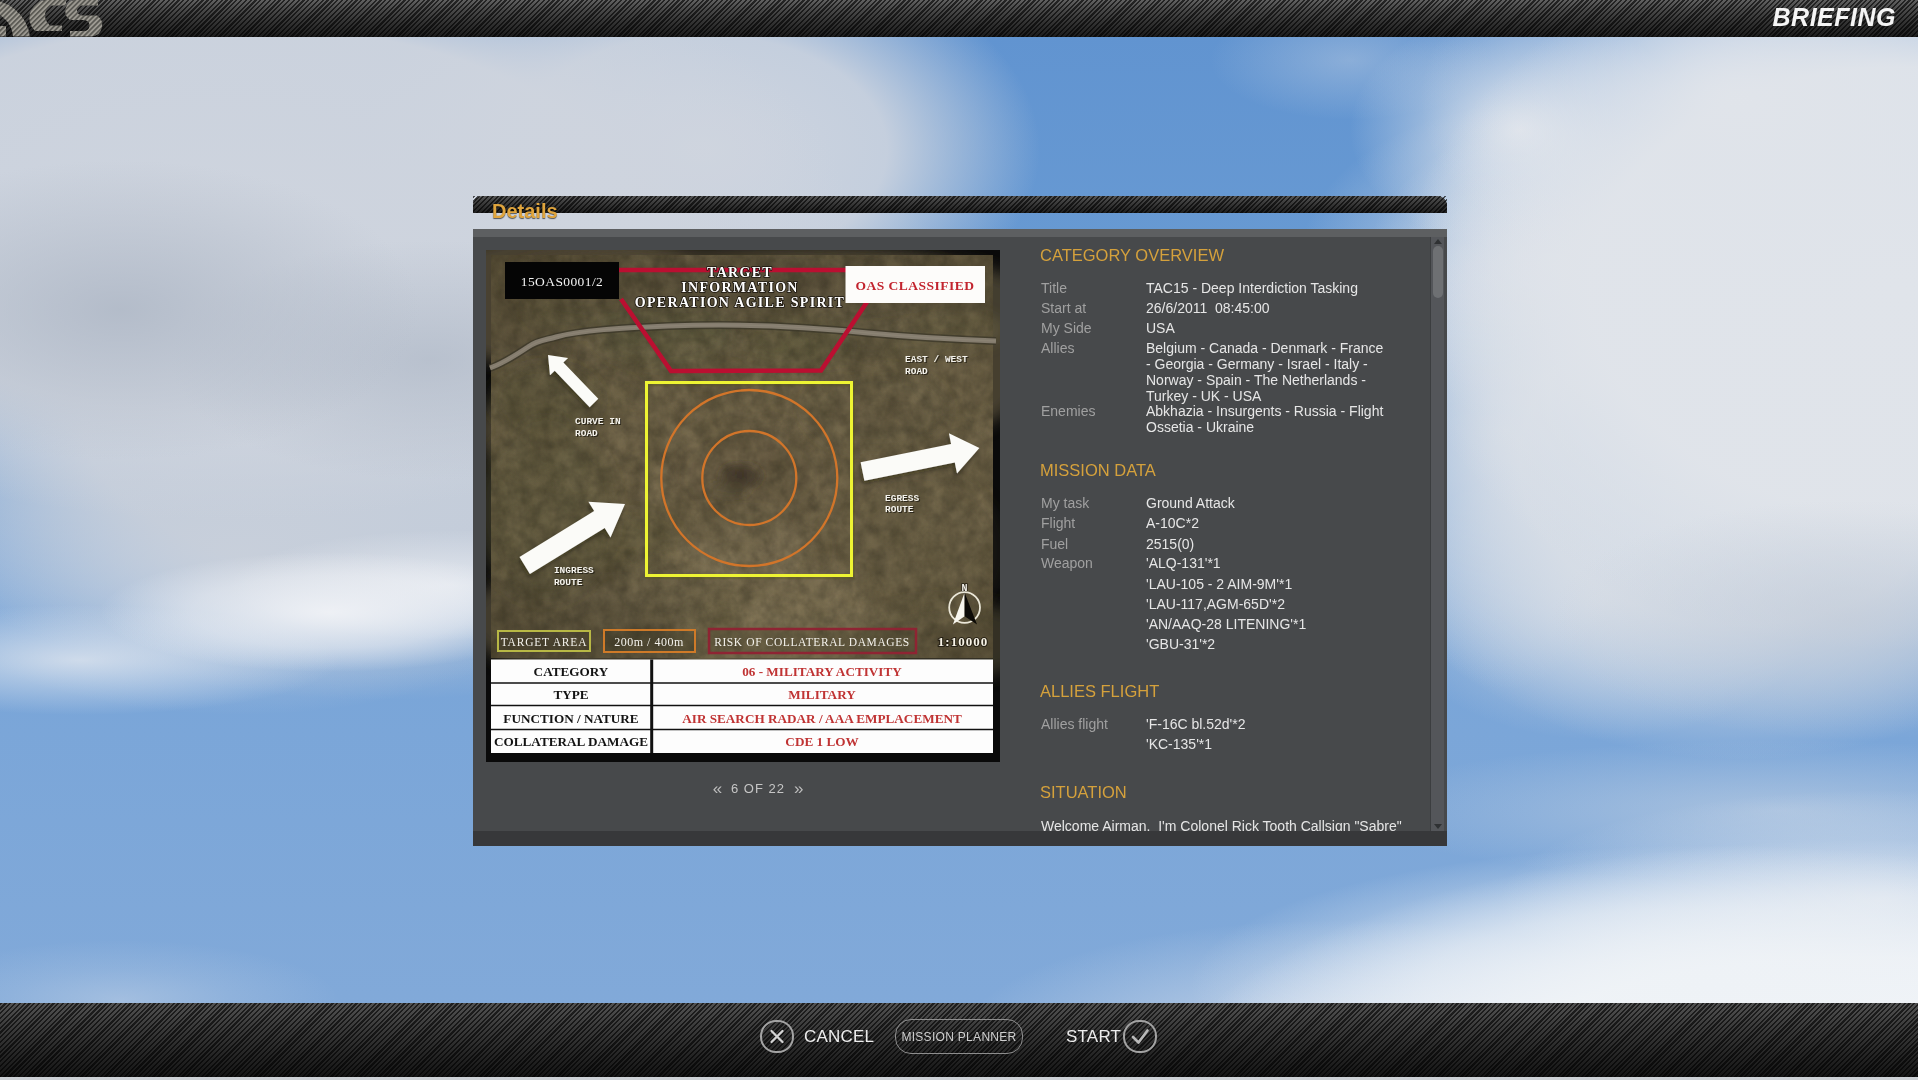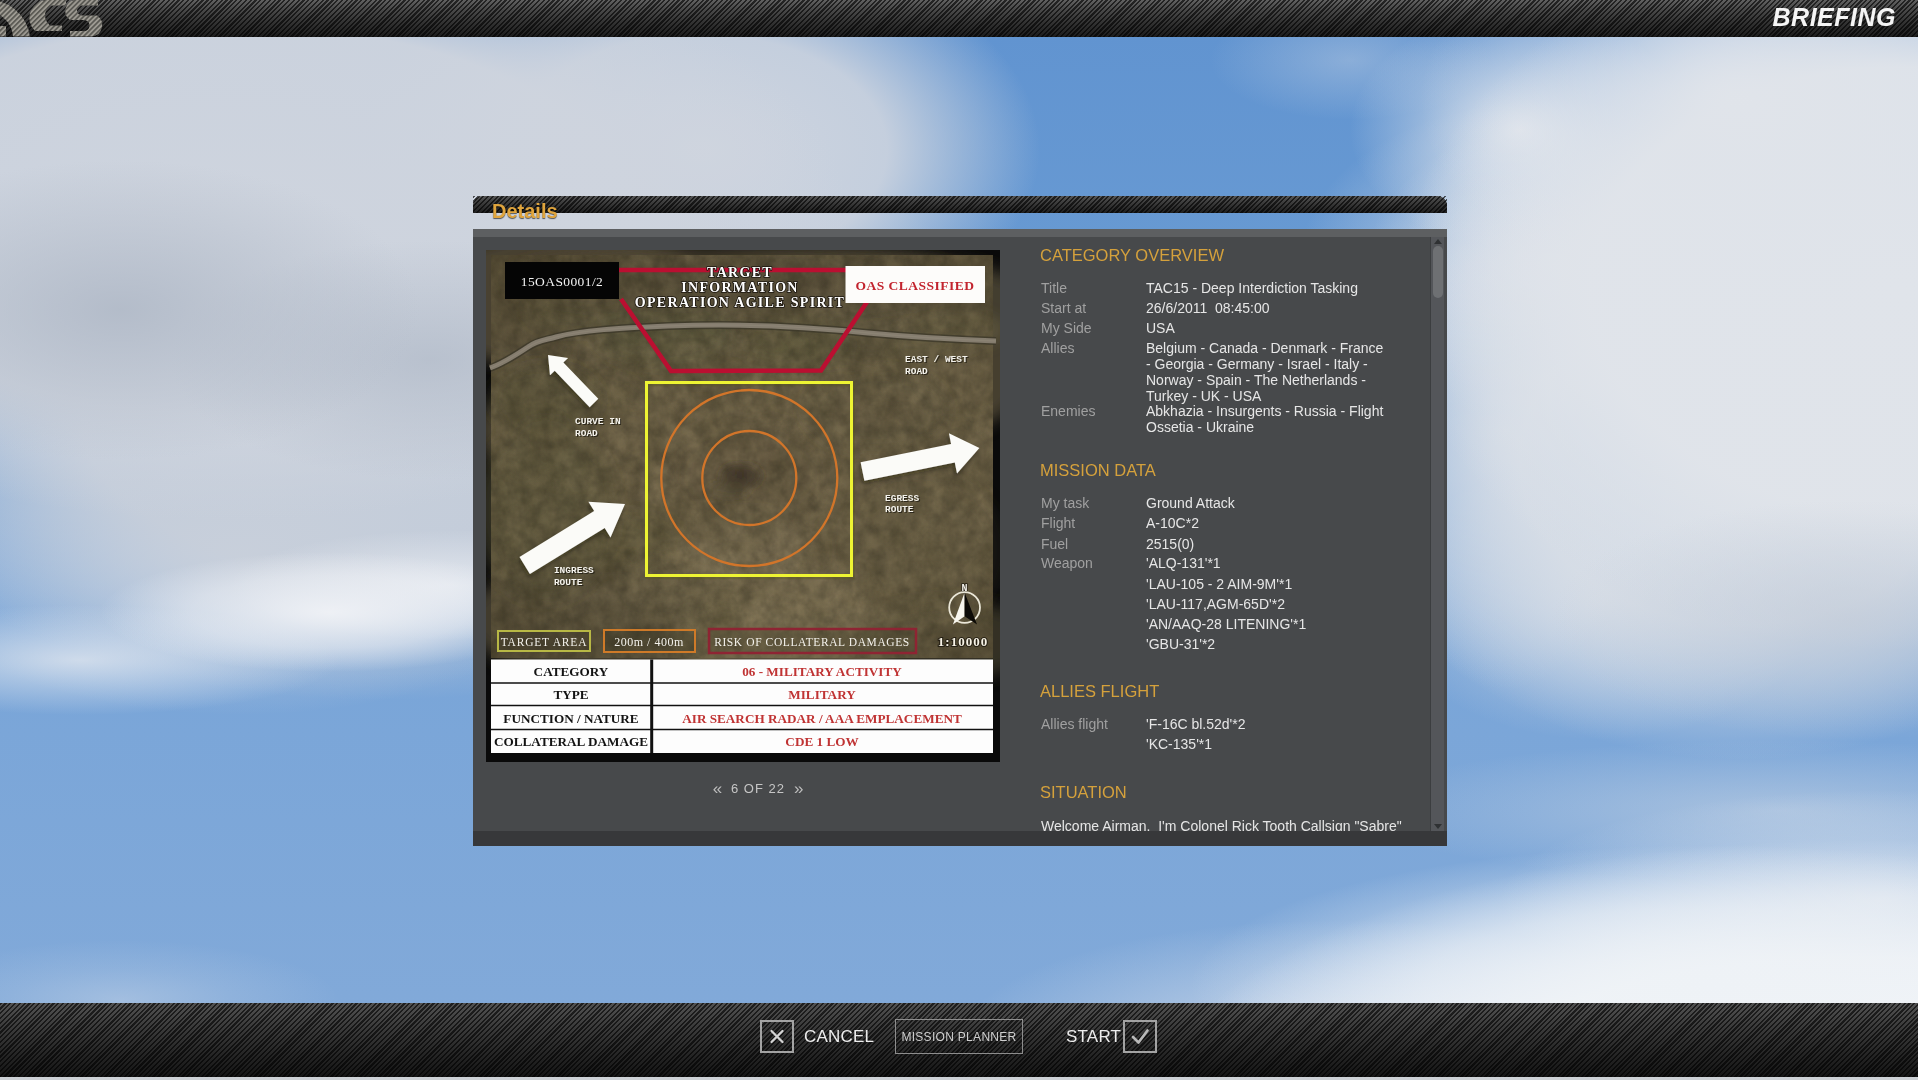--- a/index.html
+++ b/index.html
@@ -35,21 +35,21 @@
   radial-gradient(ellipse 220px 140px at 1600px 600px, rgba(214,220,229,0.8) 0%, rgba(214,220,229,0) 100%),
   linear-gradient(180deg, #6093d0 0%, #689ad3 25%, #79a5d8 60%, #83aad9 100%);
 }
 
 .stripes { background-image:repeating-linear-gradient(135deg, rgba(0,0,0,0.62) 0px, rgba(0,0,0,0.62) 1.6px, rgba(0,0,0,0) 1.6px, rgba(0,0,0,0) 3.4px); }
 #topbar { position:absolute; left:0; top:0; width:1918px; height:37px; background:linear-gradient(180deg,#616161 0%,#4c4c4c 22%,#333 60%,#1d1d1d 100%); }
 #topbar .ov, #botbar .ov, .mtitle .ov { position:absolute; left:0; top:0; right:0; bottom:0; }
 #briefing { position:absolute; right:22px; top:3px; font-size:25px; font-weight:bold; font-style:italic; color:#f5f5f5; letter-spacing:0.5px; z-index:5;padding-left:31px; }
 #botbar { position:absolute; left:0; top:1003px; width:1918px; height:74px; background:linear-gradient(180deg,#525252 0%,#3e3e3e 28%,#252525 70%,#151515 100%); }
 #botline { position:absolute; left:0; top:1077px; width:1918px; height:3px; background:#cdd1d6; }
-.btn { position:absolute; border:2px solid #a3a3a3; border-radius:0; z-index:5; }
+.btn { position:absolute; border:2px solid #a3a3a3; border-radius:16px; z-index:5; }
 #xbtn { left:760px; top:1020px; width:34px; height:33px; }
 #xbtn svg, #ckbtn svg { position:absolute; left:0; top:0; }
 #cancel { position:absolute; left:804px; top:1027px; font-size:17px; color:#ededed; letter-spacing:0.2px; z-index:5; }
 #mpbtn { left:895px; top:1019px; width:128px; height:35px; border:1px solid #8d8d8d; }
 #mpbtn span { position:absolute; left:0; right:0; top:10px; text-align:center; font-size:12px; color:#cfcfcf; letter-spacing:0.3px; white-space:nowrap; }
 #start { position:absolute; left:1066px; top:1027px; font-size:17px; color:#ededed; letter-spacing:0.2px; z-index:5; }
 #ckbtn { left:1123px; top:1020px; width:34px; height:33px; }
 
 #modal { position:absolute; left:473px; top:196px; width:974px; height:650px; }
 .mtitle { position:absolute; left:0; top:0; width:974px; height:17px; background:linear-gradient(180deg,#575757 0%,#414141 30%,#2a2a2a 75%,#1e1e1e 100%); border-radius:9px 9px 0 0; }

